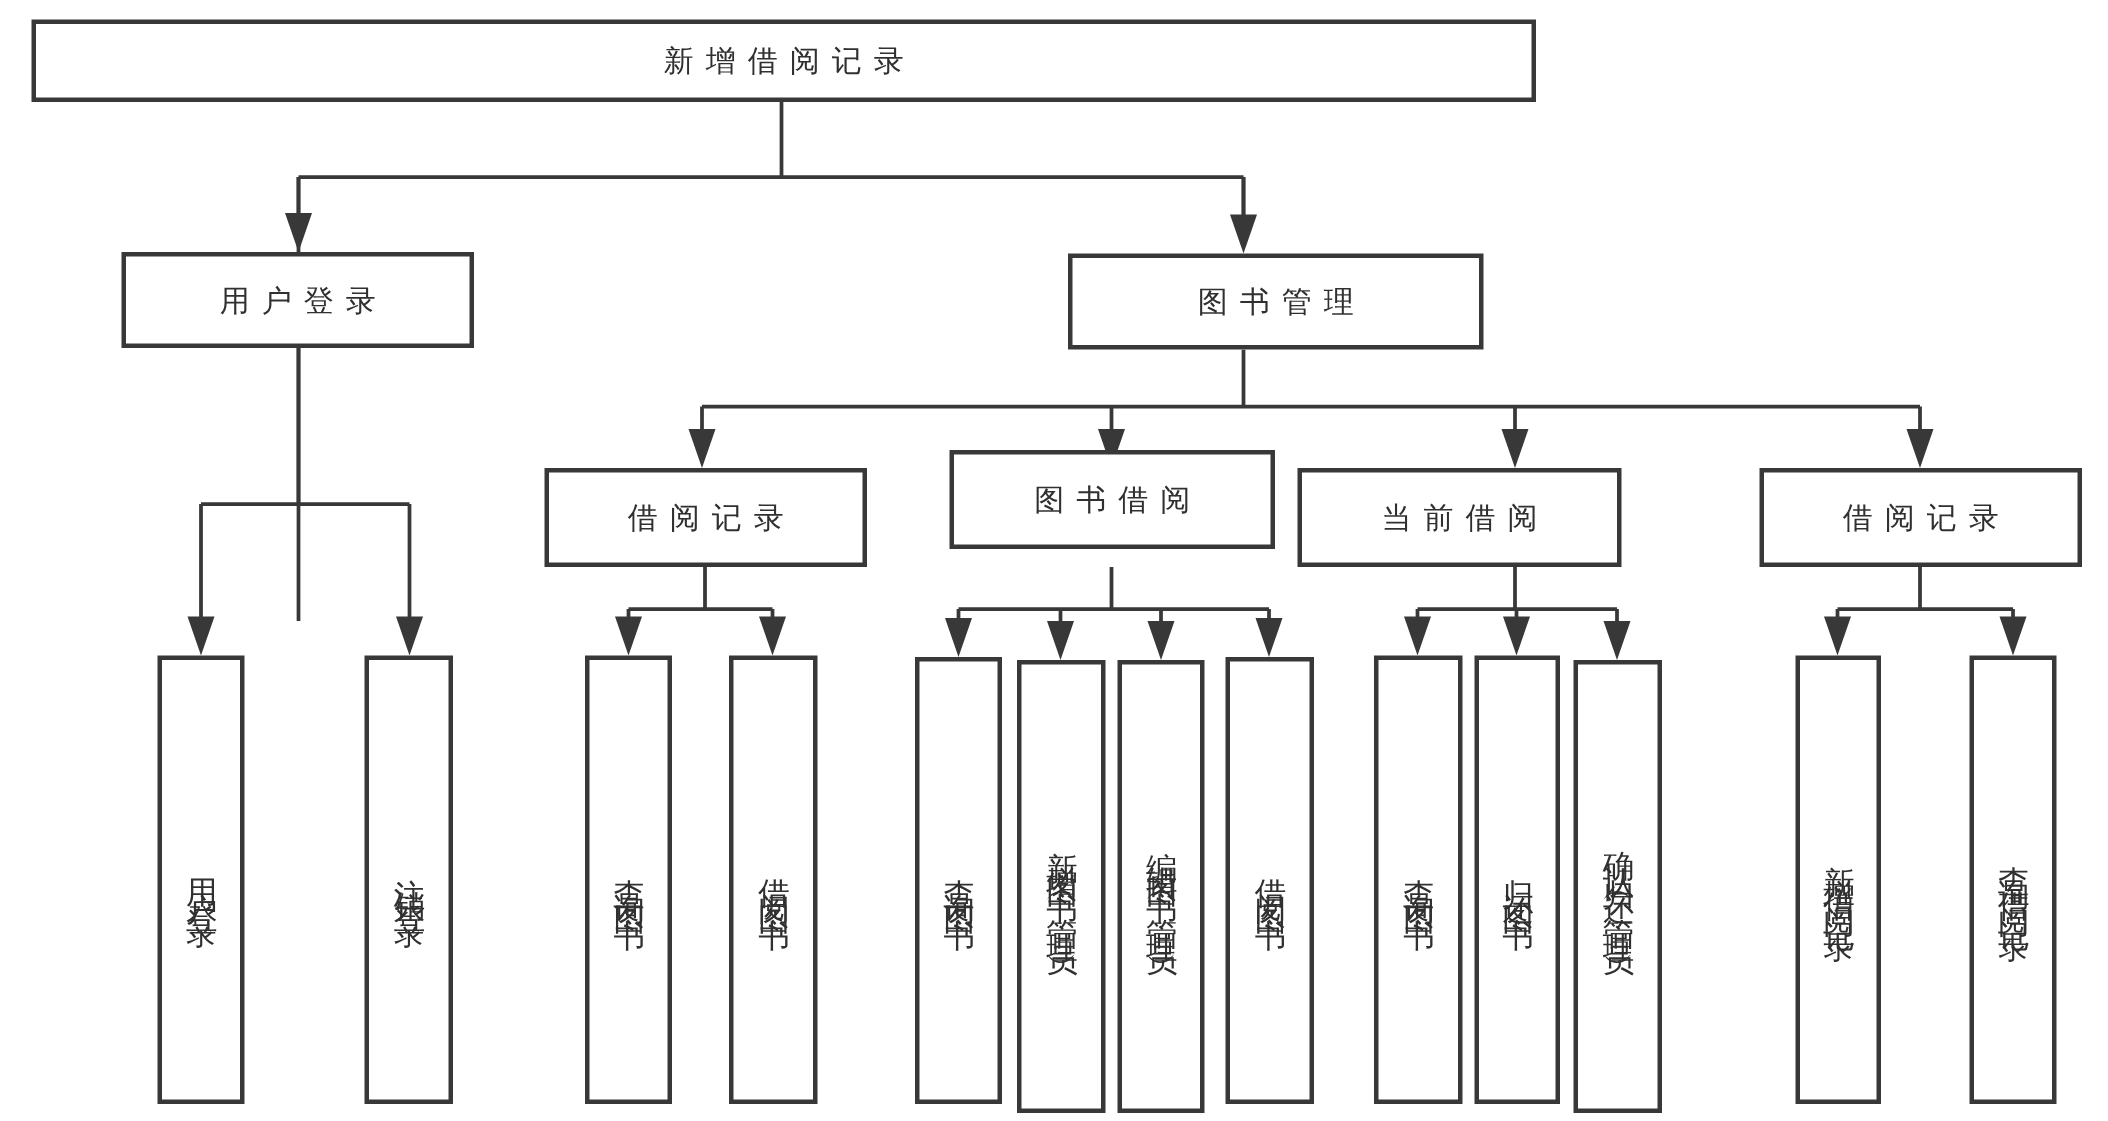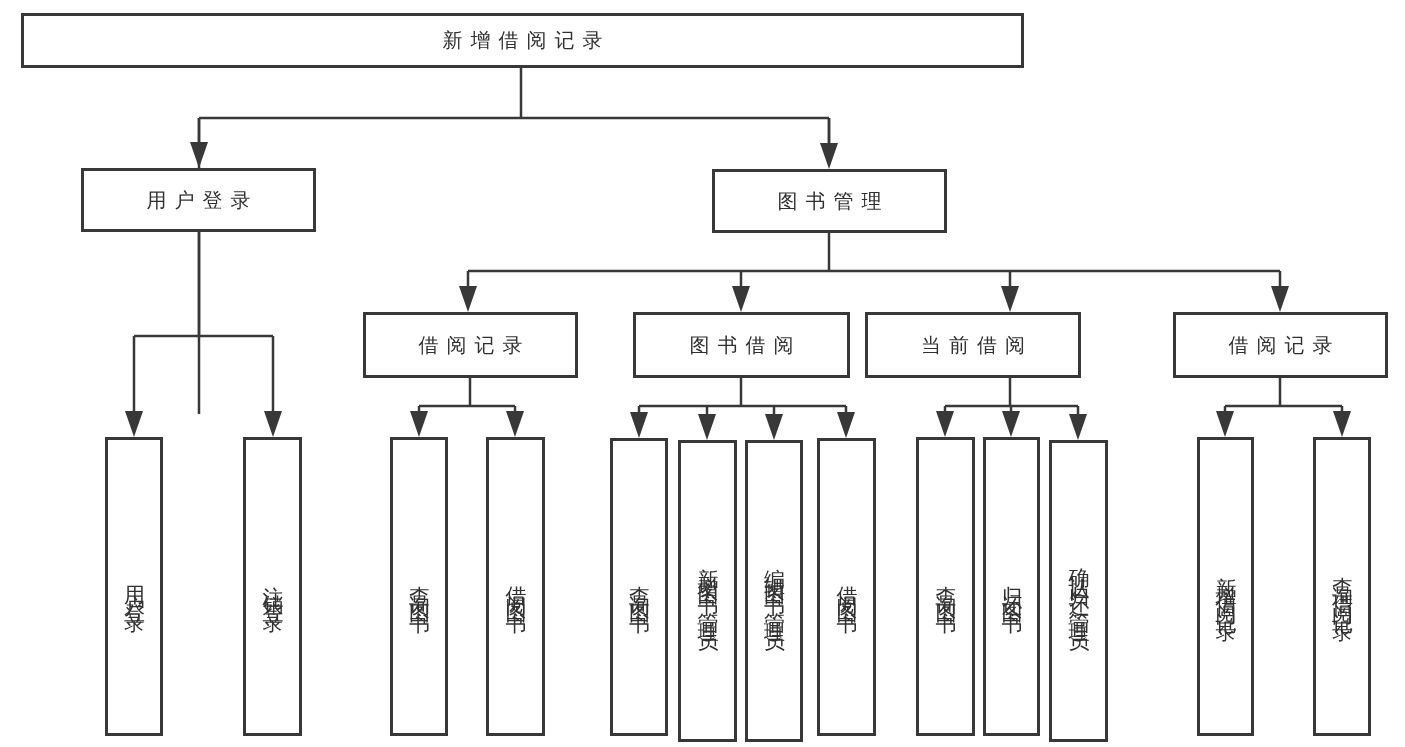--- a/index.html
+++ b/index.html
@@ -71,28 +71,28 @@
     </g>
   </svg>
 
   <div class="node root" style="left:21px;top:13px;width:1003px;height:55px">
     <span class="h-label">新增借阅记录</span>
   </div>
 
   <div class="node" style="left:81px;top:168px;width:235px;height:64px">
     <span class="h-label">用户登录</span>
   </div>
-  <div class="node" style="left:712px;top:169px;width:235px;height:64px">
+  <div class="node" style="left:712px;top:169px;width:277px;height:64px">
     <span class="h-label">图书管理</span>
   </div>
 
   <div class="node" style="left:363px;top:312px;width:215px;height:66px">
     <span class="h-label">借阅记录</span>
   </div>
-  <div class="node" style="left:633px;top:312px;width:217px;height:66px">
+  <div class="node" style="left:633px;top:300px;width:217px;height:66px">
     <span class="h-label">图书借阅</span>
   </div>
   <div class="node" style="left:865px;top:312px;width:216px;height:66px">
     <span class="h-label">当前借阅</span>
   </div>
   <div class="node" style="left:1173px;top:312px;width:215px;height:66px">
     <span class="h-label">借阅记录</span>
   </div>
 
   <div class="node" style="left:105px;top:437px;width:58px;height:299px">

